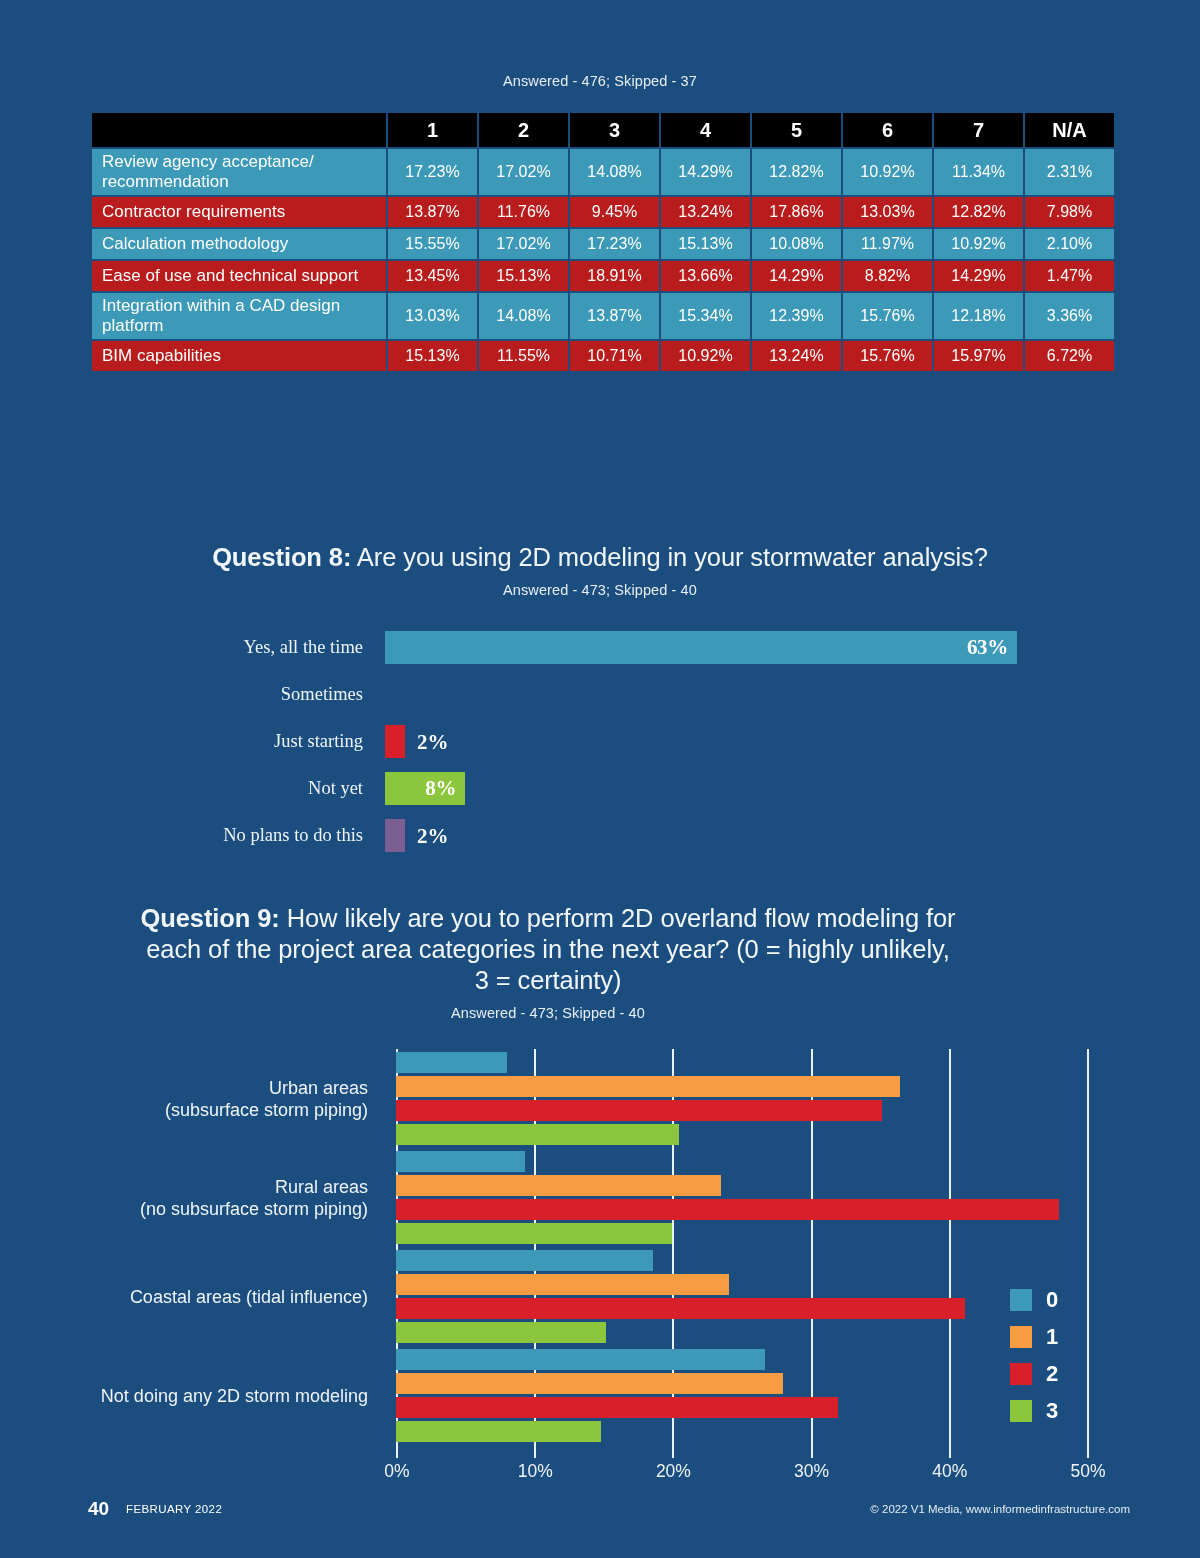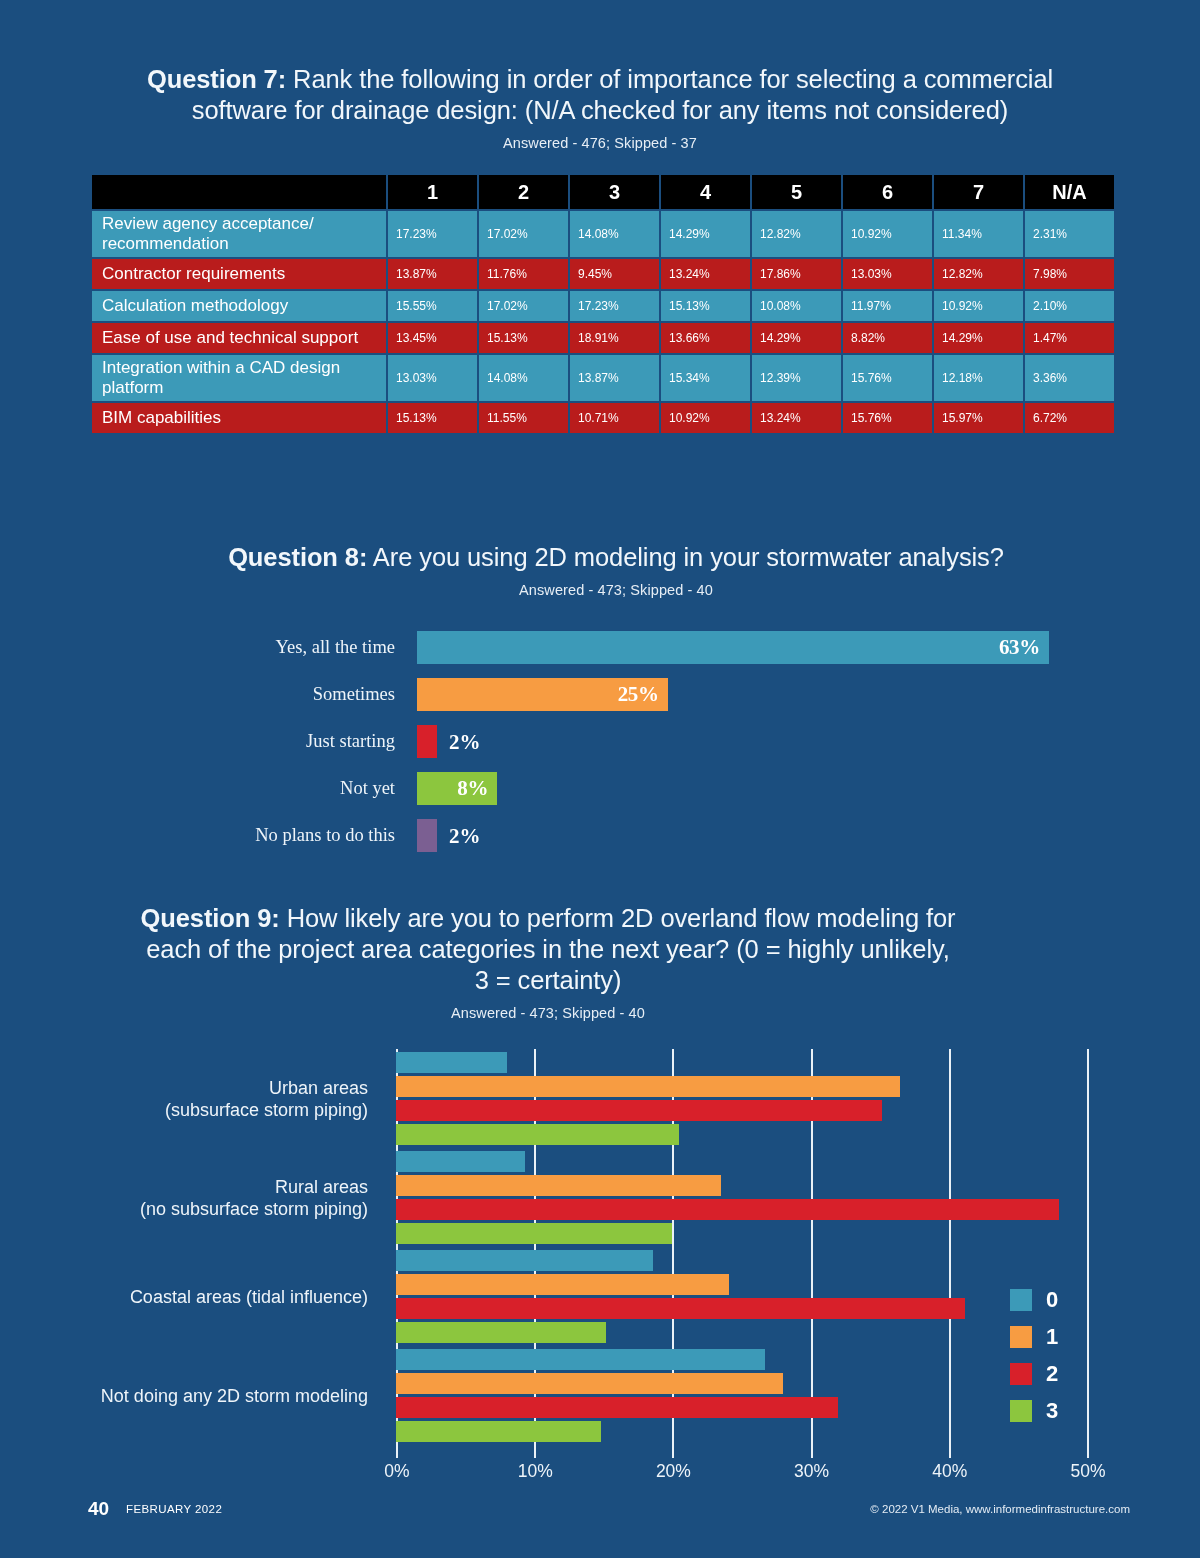--- a/index.html
+++ b/index.html
@@ -55,27 +55,27 @@
     height: 34px;
   }
   table.q7 thead th.first { width: 294px; }
   table.q7 th.num-col { width: 89px; }
   table.q7 td.label {
     text-align: left;
     line-height: 20px;
     font-size: 17px;
     padding-left: 10px;
   }
-  table.q7 td.val { text-align: left; font-size: 12px; }
+  table.q7 td.val { text-align: center; font-size: 16px; }
   tr.r-teal td { background: #3c9ab8; }
   tr.r-orange td { background: #b91c1c; }
   tr.r-teal td.label, tr.r-orange td.label { padding-right: 4px; }
 
   
-  #q8 { position: absolute; left: 0; top: 542px; width: 1200px; padding-left: 32px; }
+  #q8 { position: absolute; left: 0; top: 542px; width: 1200px; }
   .q8-chart { margin-top: 26px; position: relative; width: 1200px; font-family: Liberation Serif, serif; }
   .q8-row { display: flex; align-items: center; height: 47px; }
   .q8-label {
     width: 385px;
     text-align: right;
     padding-right: 22px;
     font-size: 18.5px;
     color: #eef4f9;
   }
   .q8-barzone { position: relative; height: 33px; flex: 1; }
@@ -147,23 +147,20 @@
     position: absolute; right: 70px; top: 5px;
     font-size: 11.5px; color: #e4ecf4;
   }
 </style>
 </head>
 <body>
 
 <div class="page">
 
   <section id="q7">
-    <div class="q-title">
-      <span class="q-label">Question 7:</span><span> Rank the following in order of importance for selecting a commercial software for drainage design: (N/A checked for any items not considered)</span>
-    </div>
     <div class="q-sub">Answered - 476;  Skipped - 37</div>
     <div class="tbl-wrap">
       <table class="q7">
         <thead>
           <tr id="q7-head">
               <th class="first"></th>
               <th class="num-col">1</th>
               <th class="num-col">2</th>
               <th class="num-col">3</th>
               <th class="num-col">4</th>
@@ -254,25 +251,20 @@
         <div class="q8-row">
           <div class="q8-label">Yes, all the time</div>
           <div class="q8-barzone">
             <div class="q8-bar" style="width: 632px; background: rgb(60, 154, 184);">
               <span class="inval">63%</span>
             </div>
           </div>
         </div>
         <div class="q8-row">
           <div class="q8-label">Sometimes</div>
-          <div class="q8-barzone">
-            <div class="q8-bar" style="width: 250.794px; background: rgb(247, 156, 66);">
-              <span class="inval">25%</span>
-            </div>
-          </div>
         </div>
         <div class="q8-row">
           <div class="q8-label">Just starting</div>
           <div class="q8-barzone">
             <div class="q8-bar" style="width: 20.0635px; background: rgb(216, 32, 42);">
               <span class="outval">2%</span>
             </div>
           </div>
         </div>
         <div class="q8-row">

